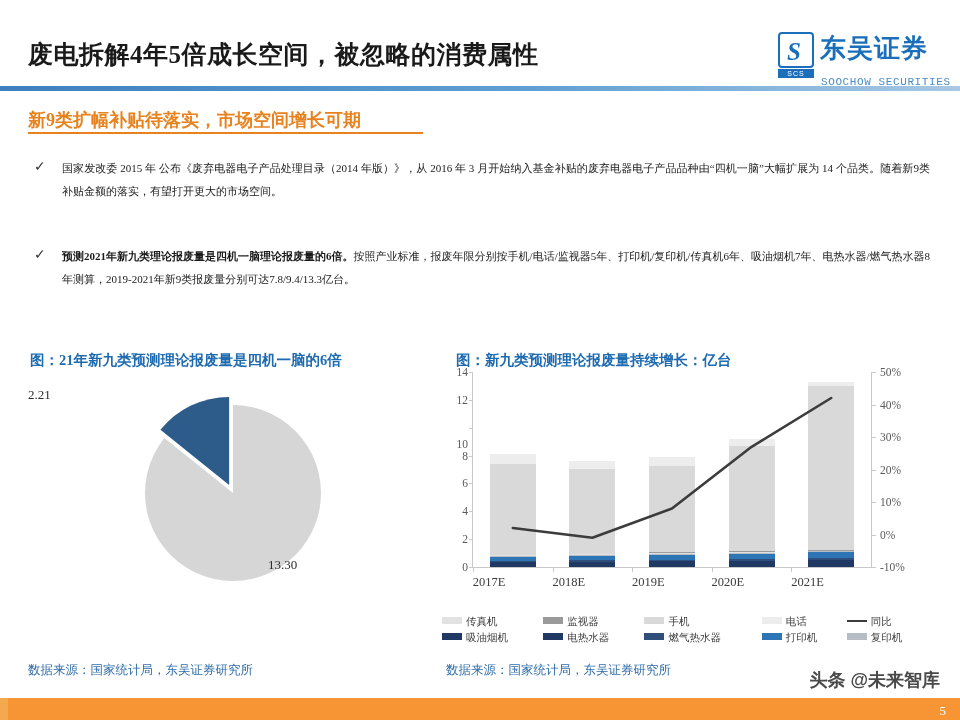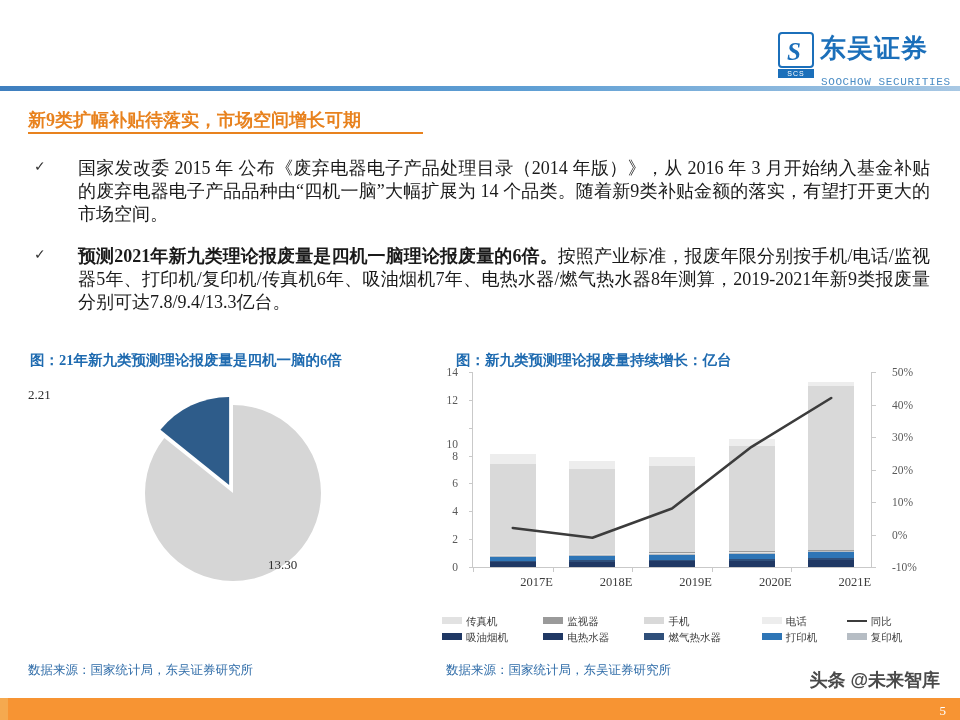--- a/index.html
+++ b/index.html
@@ -126,22 +126,22 @@
     width: 896px;
   }
   .bullet-mark {
     position: absolute;
     left: 0;
     top: 1px;
     font-size: 14px;
     color: #333;
   }
   .bullet-text {
-    margin-left: 44px;
-    font-size: 18px;
+    margin-left: 28px;
+    font-size: 11px;
     line-height: 23px;
     text-align: justify;
     color: #1a1a1a;
   }
   .bullet-text b { font-weight: bold; }
   #bullet-1 { top: 157px; }
   #bullet-2 { top: 245px; }
 
   
   .fig-title {
@@ -198,21 +198,21 @@
     position: absolute;
     left: 40px; top: 4px;
     width: 398px; height: 195px;
     border-left: 1px solid #c9c9c9;
     border-bottom: 1px solid #c9c9c9;
     box-sizing: content-box;
   }
   .y-tick-left {
     position: absolute;
     right: 100%;
-    margin-right: 15px;
+    margin-right: 5px;
     font-size: 11.5px;
     color: #595959;
     transform: translateY(-50%);
     white-space: nowrap;
   }
   .tick-dash-left {
     position: absolute;
     left: -4px;
     width: 4px;
     height: 1px;
@@ -220,21 +220,21 @@
   }
   #right-axis {
     position: absolute;
     left: 398px; top: 0;
     width: 1px; height: 195px;
     background: #c9c9c9;
   }
   .y-tick-right {
     position: absolute;
     left: 100%;
-    margin-left: 21px;
+    margin-left: 9px;
     font-size: 11.5px;
     color: #595959;
     transform: translateY(-50%);
     white-space: nowrap;
   }
   .tick-dash-right {
     position: absolute;
     left: 398px;
     width: 5px;
     height: 1px;
@@ -243,21 +243,21 @@
   .bar-group {
     position: absolute;
     bottom: 0;
     width: 46px;
   }
   .bar-seg { width: 100%; }
   .x-tick-label {
     position: absolute;
     top: 203px;
     width: 80px;
-    text-align: right;
+    text-align: left;
     font-size: 12.5px;
     color: #3c3c3c;
   }
   .x-tick-dash {
     position: absolute;
     top: 195px;
     width: 1px; height: 5px;
     background: #c9c9c9;
   }
   #trend-svg {
@@ -331,20 +331,21 @@
     font-weight: bold;
     color: #4a4a4a;
     white-space: nowrap;
     font-family: "Liberation Sans", sans-serif;
   }
 </style>
 </head>
 <body>
 
 <div id="slide-header">
+  <div id="slide-title">废电拆解4年5倍成长空间，被忽略的消费属性</div>
 
   <div id="brand-logo">
     <div id="logo-mark">
       <div id="logo-mark-inner">S</div>
     </div>
     <div id="logo-scs">SCS</div>
     <div id="logo-cn">东吴证券</div>
     <div id="logo-en">SOOCHOW SECURITIES</div>
   </div>
 

